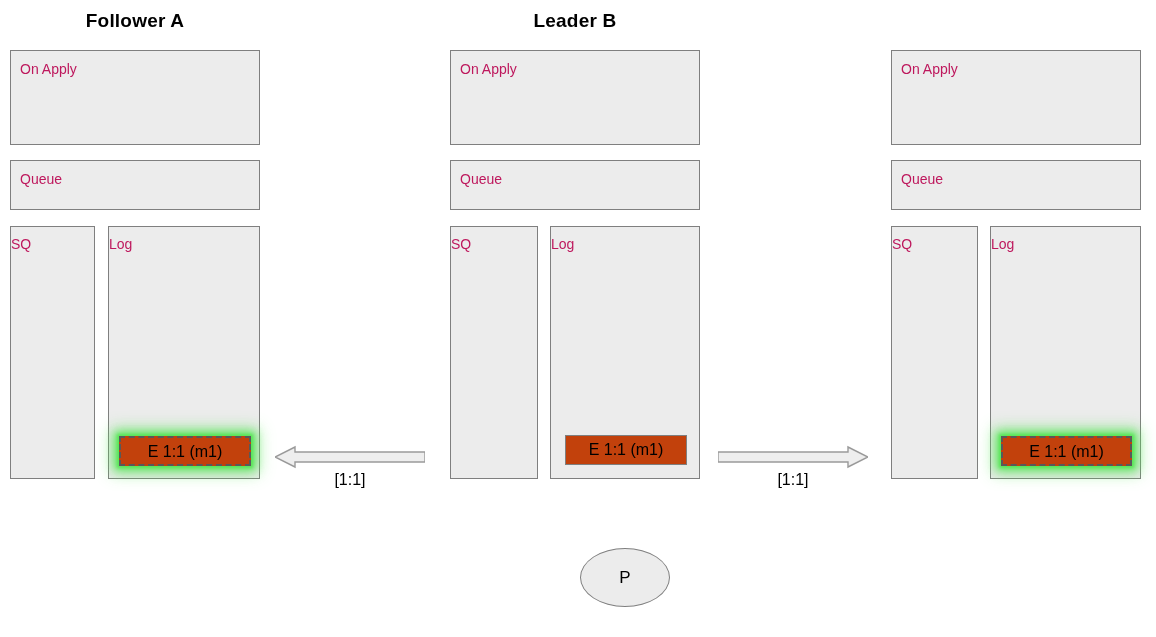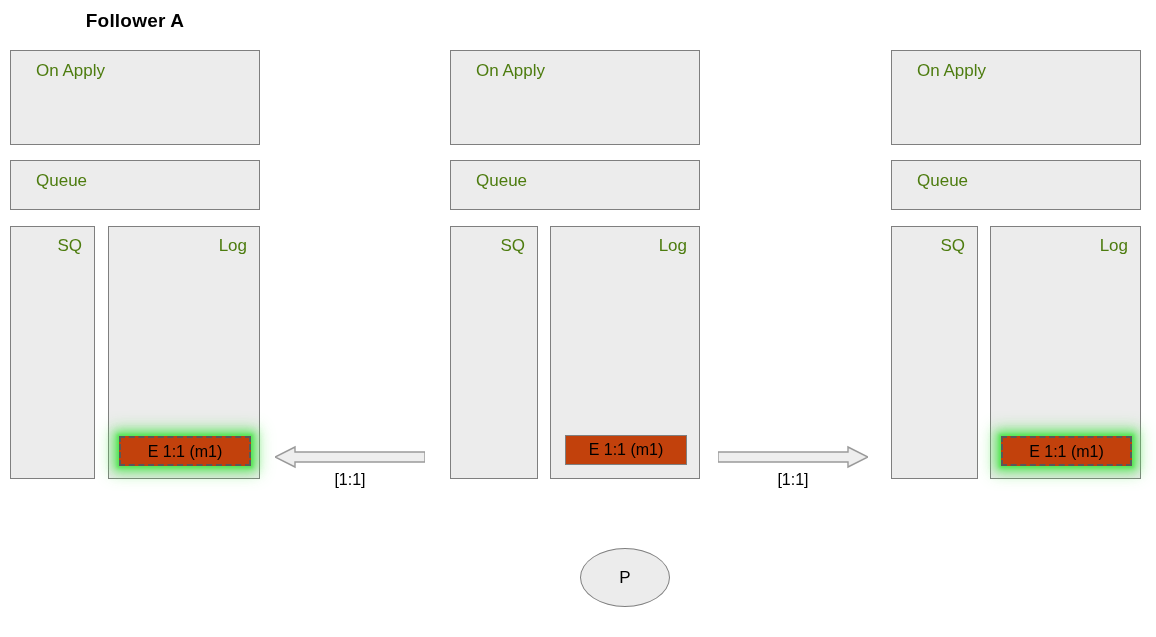--- a/index.html
+++ b/index.html
@@ -36,36 +36,35 @@
 
   
   .box {
     position: absolute;
     background: #ececec;
     border: 1px solid #7f7f7f;
     box-sizing: border-box;
   }
   .box > .box-label {
     position: absolute;
-    font-size: 17px;
-    color: #4d7c0f;
-    white-space: nowrap;
-    margin-left: 16px;
+    font-size: 14px;
+    color: #be185d;
+    white-space: nowrap;
   }
   
   .label-tl {
     left: 9px;
     top: 10px;
   }
   
   .label-tc {
     left: 0;
     right: 12px;
     top: 9px;
-    text-align: right;
+    text-align: left;
   }
 
   
   .entry {
     position: absolute;
     background: #c2410c;
     box-sizing: border-box;
     font-size: 16px;
     line-height: 28px;
     height: 30px;
@@ -140,20 +139,21 @@
     <div class="entry dashed glow" style="left:10px; width:132px; bottom:12px;">E 1:1 (m1)</div>
   </div>
 
   <div class="arrow-wrap" style="left:275px; top:445px; width:150px; height:46px;">
     <svg width="150" height="24" viewBox="0 0 150 24">
       <polygon points="0,12 20,2 20,7 150,7 150,17 20,17 20,22" fill="#eeeeee" stroke="#9a9a9a" stroke-width="1.4" stroke-linejoin="miter"></polygon>
     </svg>
     <span class="arrow-label" style="top:26px;">[1:1]</span>
   </div>
 
+  <div class="col-title" style="left:450px; top:10px; width:250px;">Leader B</div>
 
   <div class="box" style="left:450px; top:50px; width:250px; height:95px;">
     <span class="box-label label-tl">On Apply</span>
   </div>
 
   <div class="box" style="left:450px; top:160px; width:250px; height:50px;">
     <span class="box-label label-tl">Queue</span>
   </div>
 
   <div class="box" style="left:450px; top:226px; width:88px; height:253px;">

